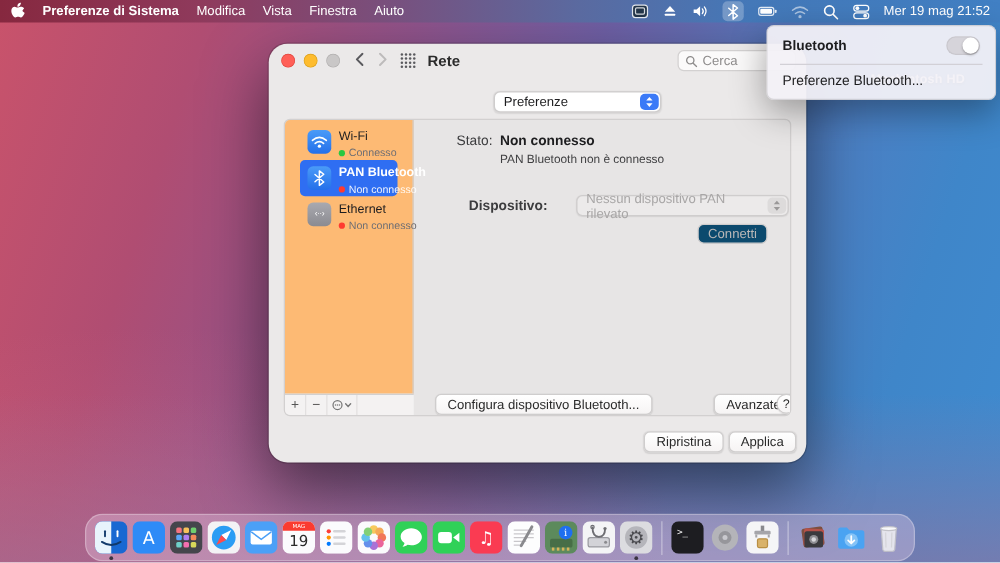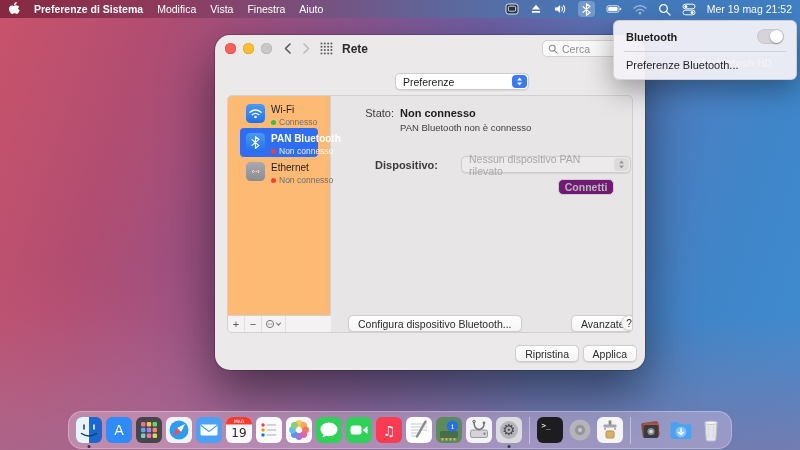--- a/index.html
+++ b/index.html
@@ -111,21 +111,21 @@
   .stato-label { position:absolute; left:0; top:11px; width:62px; text-align:right; font-size:11px; color:#3c3c3e; }
   .stato-value { position:absolute; left:68px; top:11px; font-size:11px; font-weight:bold; color:#1d1d1f; }
   .stato-detail { position:absolute; left:68px; top:26px; font-size:9.5px; color:#3f3f41; }
   .dev-label { position:absolute; left:0; top:63px; width:106px; text-align:right; font-size:11px; font-weight:bold; color:#3c3c3e; }
   .dev-select { left:129px; top:60px; width:170px; }
   .btn {
     background:linear-gradient(#ffffff,#f6f4f4); border:1px solid #cfcdcd; border-radius:5px;
     font-size:10.5px; color:#2b2b2b; display:flex; align-items:center; justify-content:center;
     box-shadow:0 .5px 1px rgba(0,0,0,.1); position:absolute; height:17px; padding:0 9px;
   }
-  .btn.disabled { color:#b9b7b7; background:#701a75; box-shadow:none;font-weight:bold; }
+  .btn.disabled { color:#b9b7b7; background:#0c4a6e; box-shadow:none; }
   .connect-btn { left:226px; top:83px; width:56px; height:16px; }
   .config-btn { left:16px; top:219px; }
   .adv-btn { left:239px; top:219px; }
   .help-btn { left:289px; top:219px; width:16px; height:16px; border-radius:50%; padding:0; font-size:10px; }
 
   .revert-btn { right:66px; top:310px; }
   .apply-btn { right:8px; top:310px; }
 
   
   .dock {

